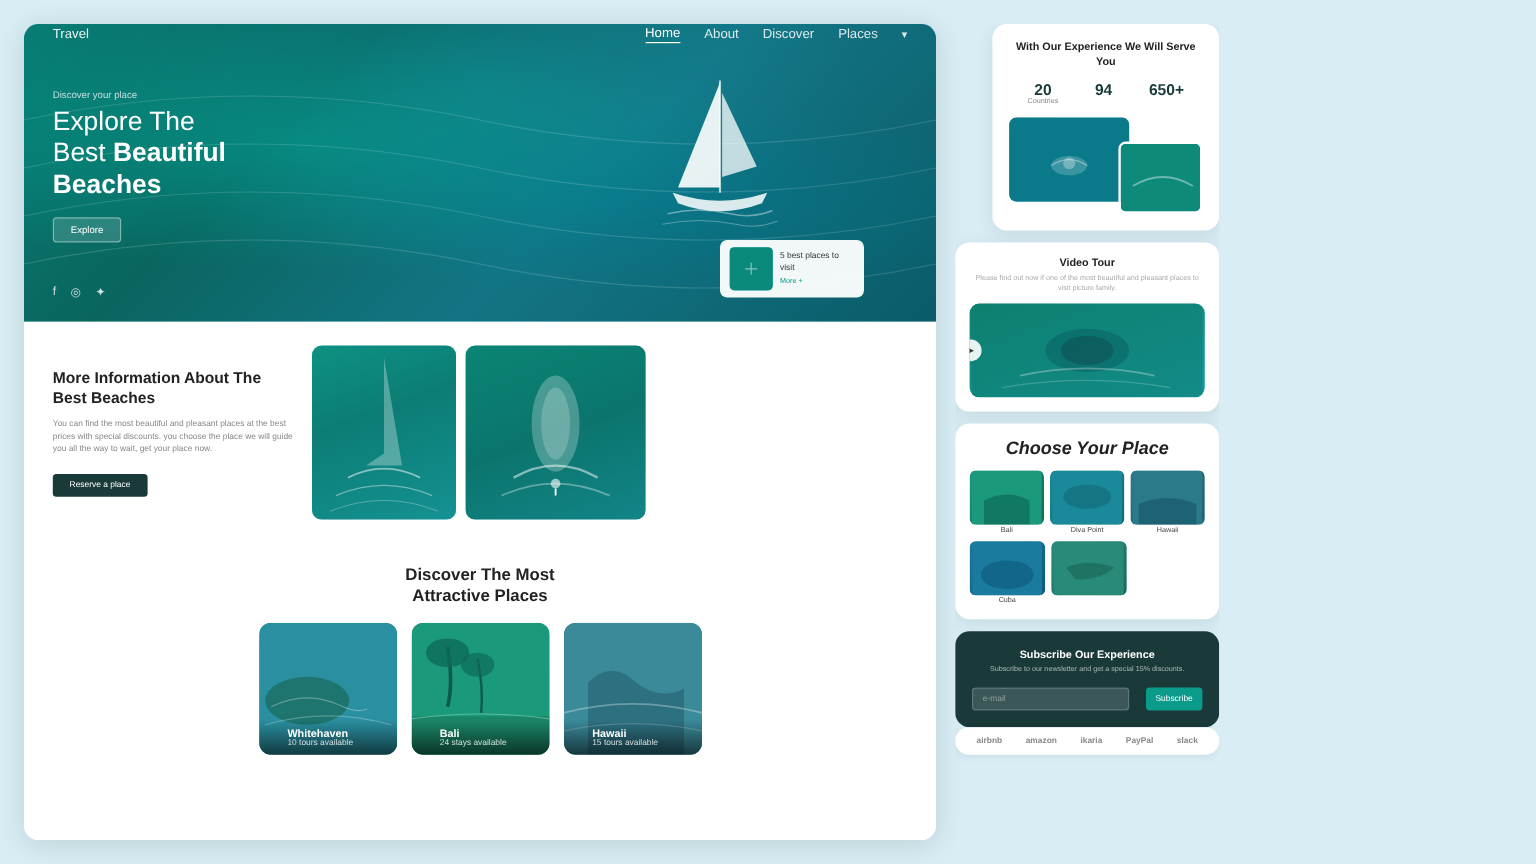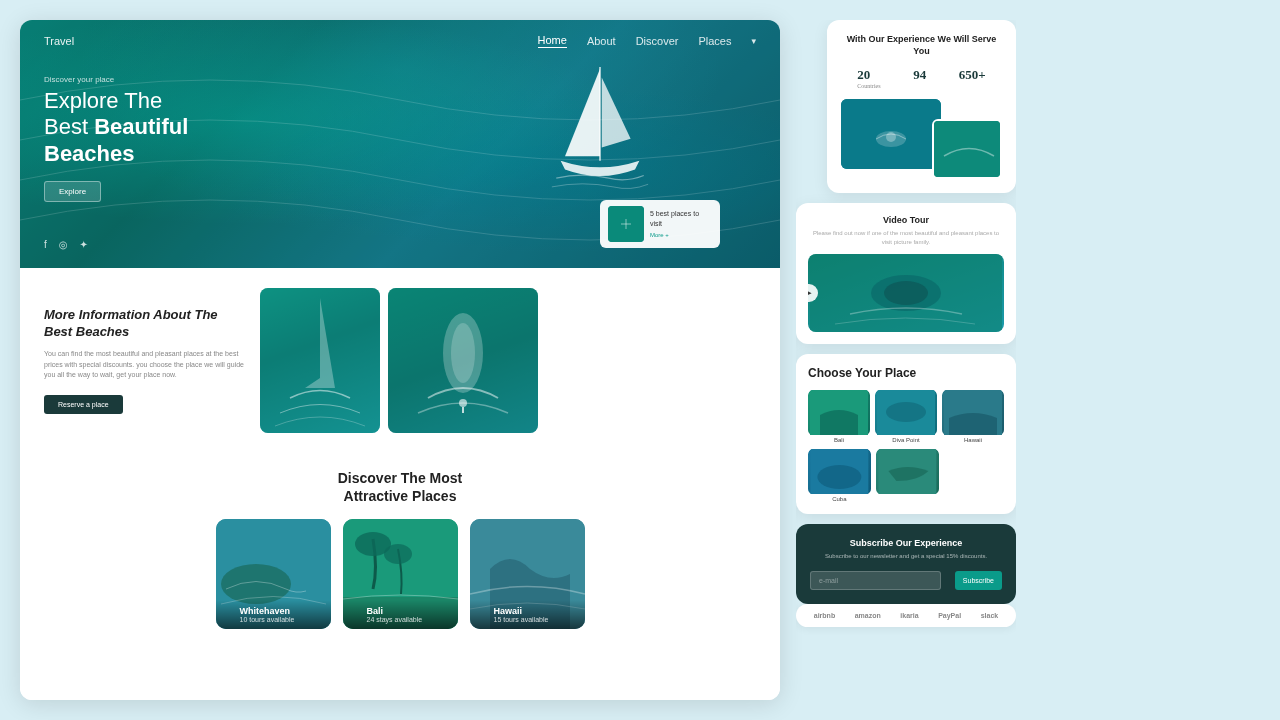--- a/index.html
+++ b/index.html
@@ -61,21 +61,21 @@
       width: 120px;
       height: 140px;
     }
     .sailboat svg {
       width: 100%;
       height: 100%;
     }
     
     .nav {
       position: absolute;
-      top: 12px;
+      top: 0;
       left: 0;
       right: 0;
       display: flex;
       align-items: center;
       padding: 2px 24px;
       z-index: 10;
     }
     .nav-logo {
       color: #fff;
       font-size: 11px;
@@ -197,21 +197,20 @@
     .middle-text {
       flex: 1;
       max-width: 200px;
     }
     .middle-title {
       font-size: 13px;
       font-weight: 600;
       color: #222;
       line-height: 1.3;
       margin-bottom: 8px;
-      font-style: italic;
     }
     .middle-desc {
       font-size: 7px;
       color: #888;
       line-height: 1.5;
       margin-bottom: 12px;
     }
     .reserve-btn {
       background: #1a3a3a;
       color: #fff;
@@ -324,21 +323,21 @@
       color: #222;
       margin-bottom: 10px;
       line-height: 1.3;
     }
     .exp-stats {
       display: flex;
       justify-content: space-around;
       margin-bottom: 10px;
     }
     .stat-item {
-      font-family: Liberation Serif, serif;
+      text-align: center;
     }
     .stat-num {
       font-size: 13px;
       font-weight: 700;
       color: #1a3a3a;
     }
     .stat-label {
       font-size: 6px;
       color: #888;
     }
@@ -406,24 +405,26 @@
       align-items: center;
       justify-content: center;
       font-size: 7px;
       color: #333;
     }
     
     .choose-card {
       padding: 12px;
     }
     .choose-title {
-      font-size: 12px;
+      text-align: center;
+      font-size: 15px;
       font-weight: 600;
       color: #222;
       margin-bottom: 10px;
+      font-style: italic;
     }
     .choose-grid {
       display: grid;
       grid-template-columns: repeat(3, 1fr);
       gap: 5px;
       margin-bottom: 6px;
     }
     .choose-grid-2 {
       display: grid;
       grid-template-columns: repeat(2, 1fr);

